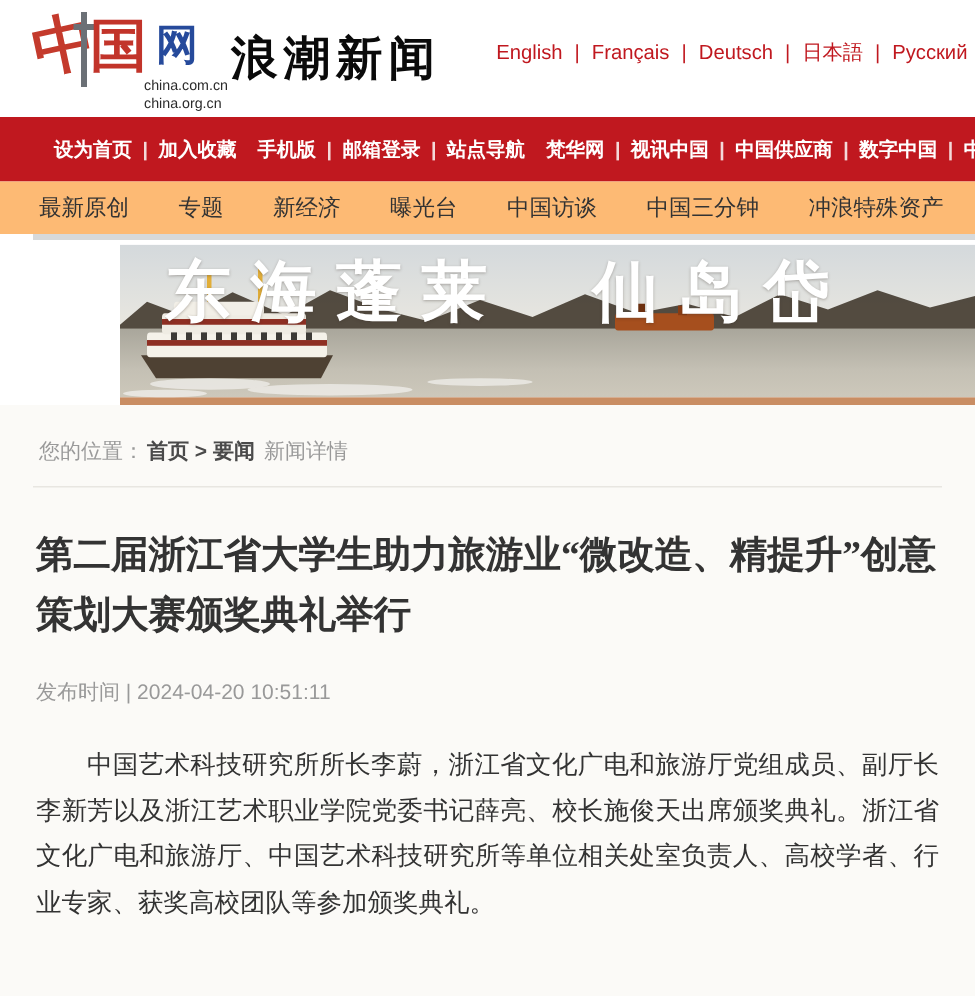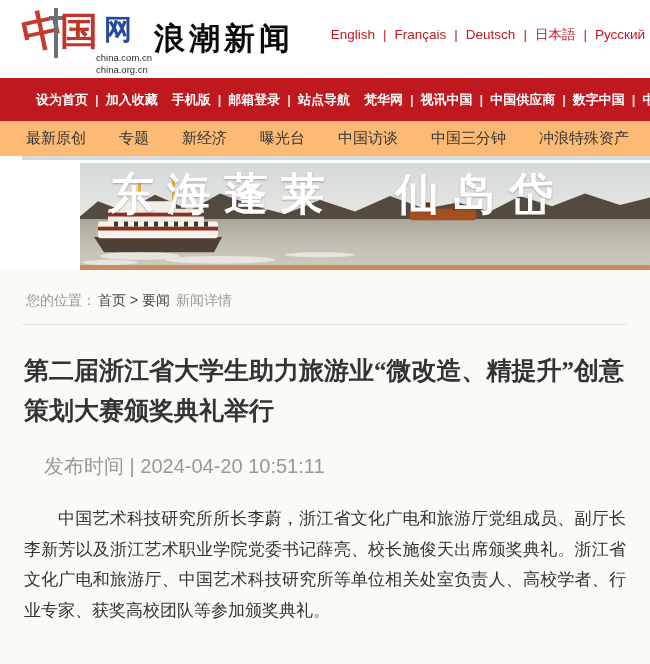--- a/index.html
+++ b/index.html
@@ -43,27 +43,27 @@
   .divider-strip{position:absolute;top:0;left:22px;right:0;height:4px;background:#d7d9da;}
   .banner-photo{position:absolute;top:7px;left:80px;right:0;bottom:0;overflow:hidden;}
   .banner-photo svg{display:block;width:100%;height:100%;}
   .calligraphy{position:absolute;top:2px;left:30px;right:0;color:#fff;font-size:44px;font-weight:bold;
     letter-spacing:13px;white-space:nowrap;overflow:hidden;
     font-family:"DejaVu Serif","Liberation Serif",serif;text-shadow:0 1px 2px rgba(60,50,40,.35);}
 
   
   .lower{background:#fbfaf7;height:417px;overflow:hidden;}
   .breadcrumb{padding:22px 0 14px 26px;font-size:14px;color:#9a9a9a;}
-  .bc-path{color:#4a4a4a;font-weight:normal;margin:0 6px 0 2px;}
+  .bc-path{color:#4a4a4a;font-weight:bold;margin:0 6px 0 2px;}
   .bc-current{color:#9a9a9a;}
   .rule{border:0;border-top:1px solid #e8e6e1;margin:0 22px;}
   .article{padding:0 24px;}
   .title{margin:26px 0 0;font-size:25px;line-height:1.6;color:#333;font-weight:bold;
     font-family:"Liberation Serif","DejaVu Serif",serif;}
-  .pub-time{margin-top:22px;font-size:20px;color:#999;margin-left:20px;}
+  .pub-time{margin-top:22px;font-size:14px;color:#999;}
   .para{margin:12px 0 0;font-size:17px;line-height:1.8;color:#333;text-indent:2em;
     text-align:justify;font-family:"Liberation Serif","DejaVu Serif",serif;}
   .article .para:first-of-type{margin-top:24px;}
 </style>
 </head>
 <body>
 
 <div class="top-header">
   <div class="logo-block">
     <div class="logo-mark">

